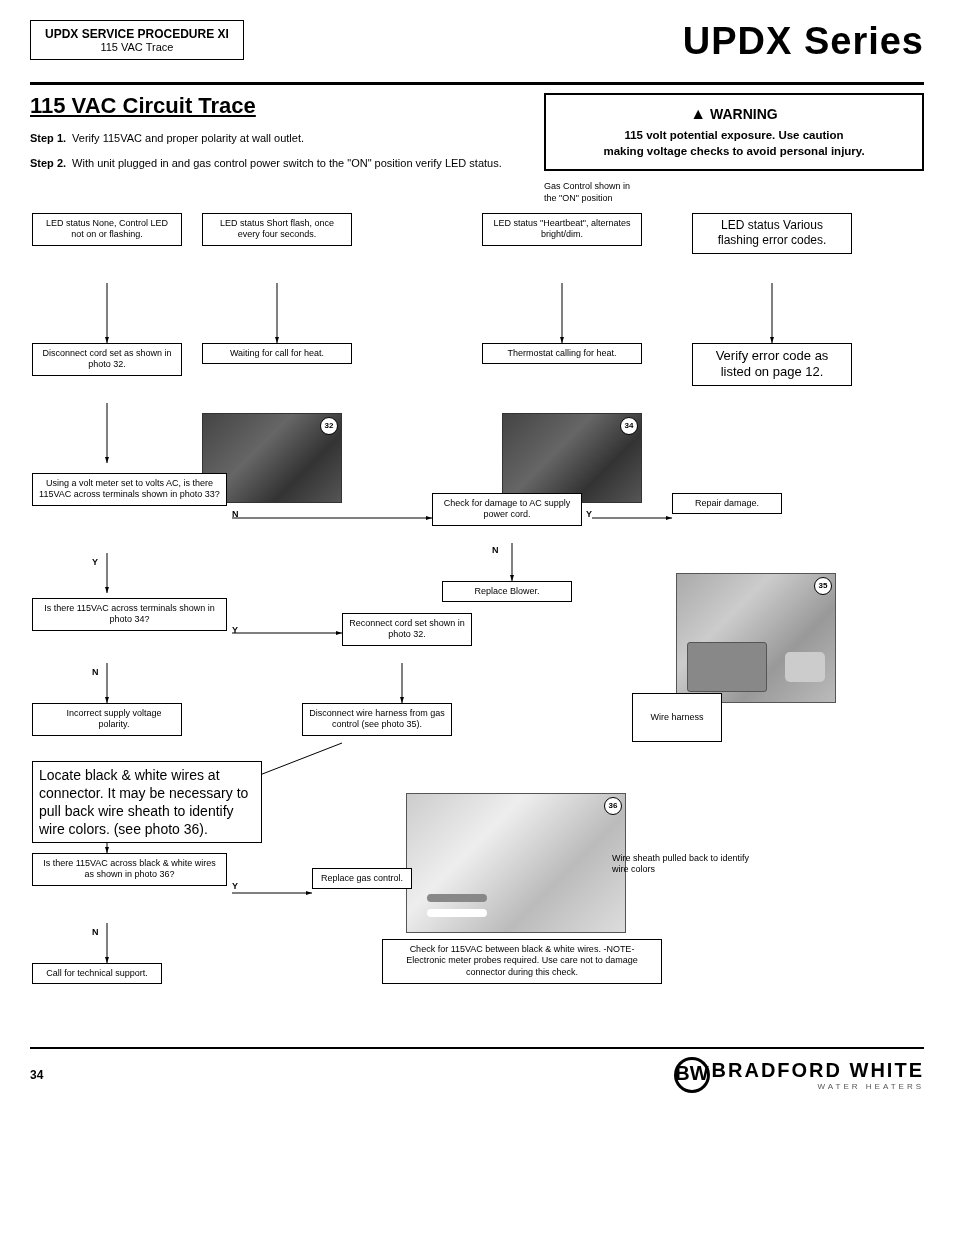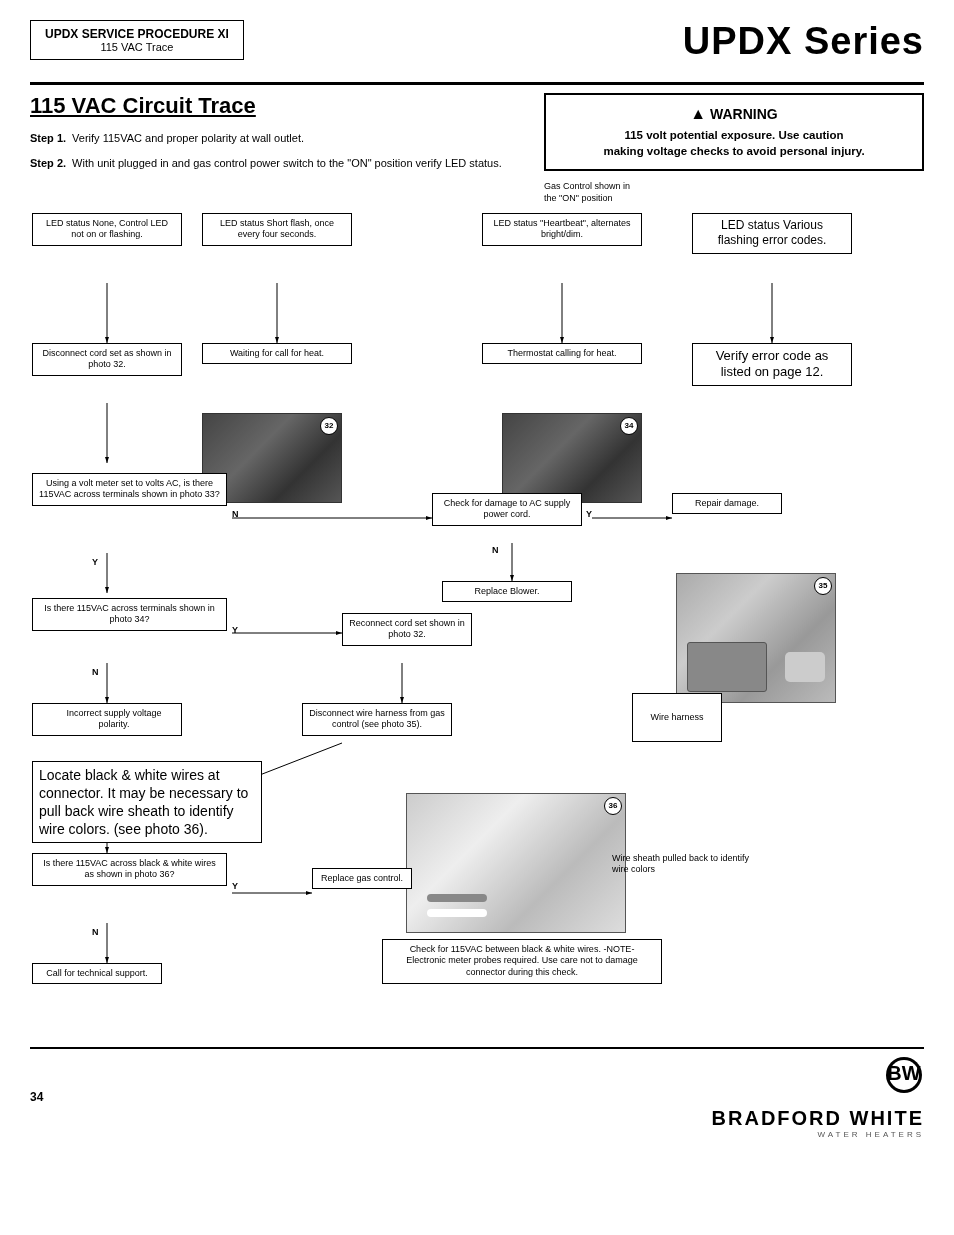--- a/index.html
+++ b/index.html
@@ -388,21 +388,21 @@
 damage connector during this check.</span>
     </div>
 
   </div>
 
   <hr class="bottom-rule">
   <div class="footer">
     <div class="page-num">34</div>
     <div class="brand-logo">
 
-      <div style="display:flex; align-items:flex-end; gap:12px;flex-direction:column;">
+      <div style="display:flex; align-items:center; gap:0;">
 
         <div style="width:40px; height:40px; position:relative;">
           <svg viewBox="0 0 40 40" width="40" height="40">
             <ellipse cx="20" cy="20" rx="18" ry="18" fill="#000"></ellipse>
             <ellipse cx="20" cy="20" rx="15" ry="15" fill="#fff"></ellipse>
             <text x="20" y="25" text-anchor="middle" font-size="20" font-weight="bold" fill="#000">BW</text>
           </svg>
         </div>
         <div>
           <div class="brand-name">BRADFORD WHITE</div>

